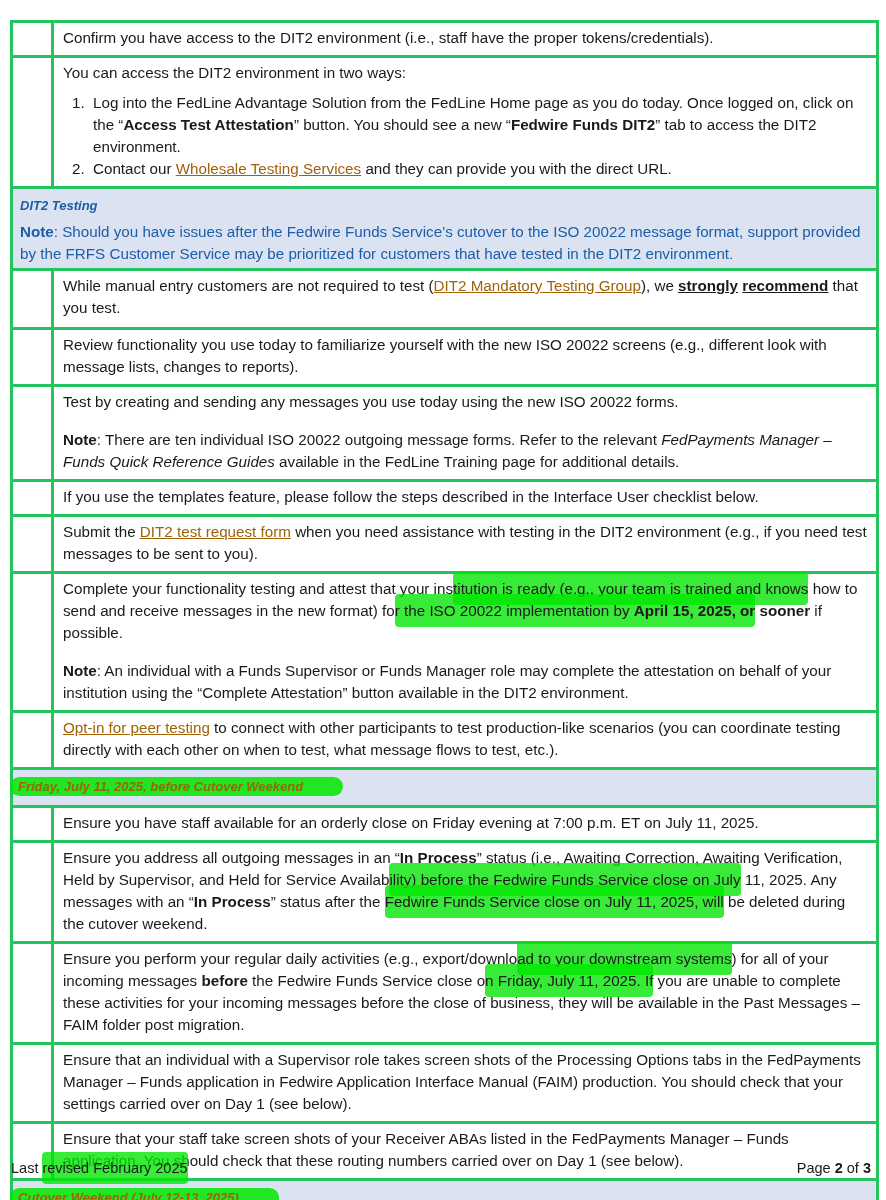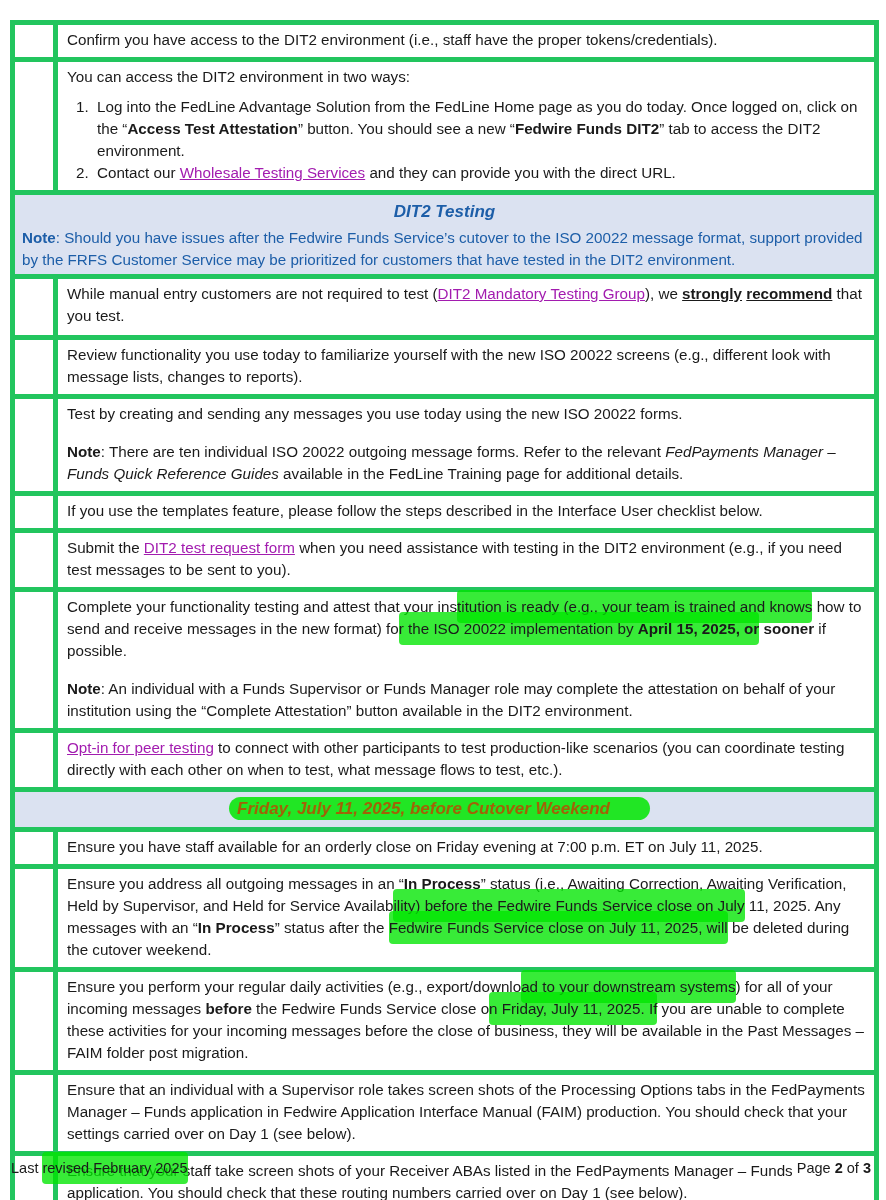--- a/index.html
+++ b/index.html
@@ -1,29 +1,29 @@
 <!DOCTYPE html>
 <html><head>
 <meta charset="utf-8">
 <style>
   html, body { margin: 0; padding: 0; background: #ffffff; }
   body { width: 886px; height: 1200px; position: relative; overflow: hidden;
          font-family: "Liberation Sans", sans-serif; color: #1a1a1a; font-size: 15.2px; }
   .tbl { position: absolute; left: 10px; top: 20px; width: 869px; border-collapse: collapse; table-layout: fixed; }
-  .tbl td { border: 5px solid #22c55e; vertical-align: top; padding: 0; }
+  .tbl td { border: 3px solid #22c55e; vertical-align: top; padding: 0; }
   .tbl td.chk { width: 38px; }
   .tbl td.txt { padding: 4px 8px 6px 9px; line-height: 22px; }
   .tbl td.sec { background: #dbe2f1; padding: 2px 7px 3px 7px; color: #1d5ea8; line-height: 22px; }
-  .sec-title { font-style: italic; font-weight: bold; font-size: 17px; line-height: 30px; text-align: center; }
+  .sec-title { font-style: italic; font-weight: bold; font-size: 13px; line-height: 30px; }
   .sec-note { margin-top: 0; }
   p { margin: 0; }
   p + p { margin-top: 16px; }
   ol { margin: 8px 0 0 0; padding-left: 26px; }
   ol li { padding-left: 4px; }
-  a { color: #a21caf; text-decoration: underline; }
+  a { color: #a16207; text-decoration: underline; }
   b.u { text-decoration: underline; }
   .hl { background: rgba(0, 230, 0, 0.78); border-radius: 4px; padding: 8px 0; }
   .hl-sec { background: rgba(0, 230, 0, 0.85); border-radius: 14px; padding: 2px 40px 2px 8px; margin-left: -10px; color: #a16207; }
   .footer { position: absolute; left: 11px; top: 1160px; width: 860px; font-size: 14.5px; }
   .footer .left { position: absolute; left: 0; }
   .footer .right { position: absolute; right: 0; }
 </style>
 </head>
 <body>
 

